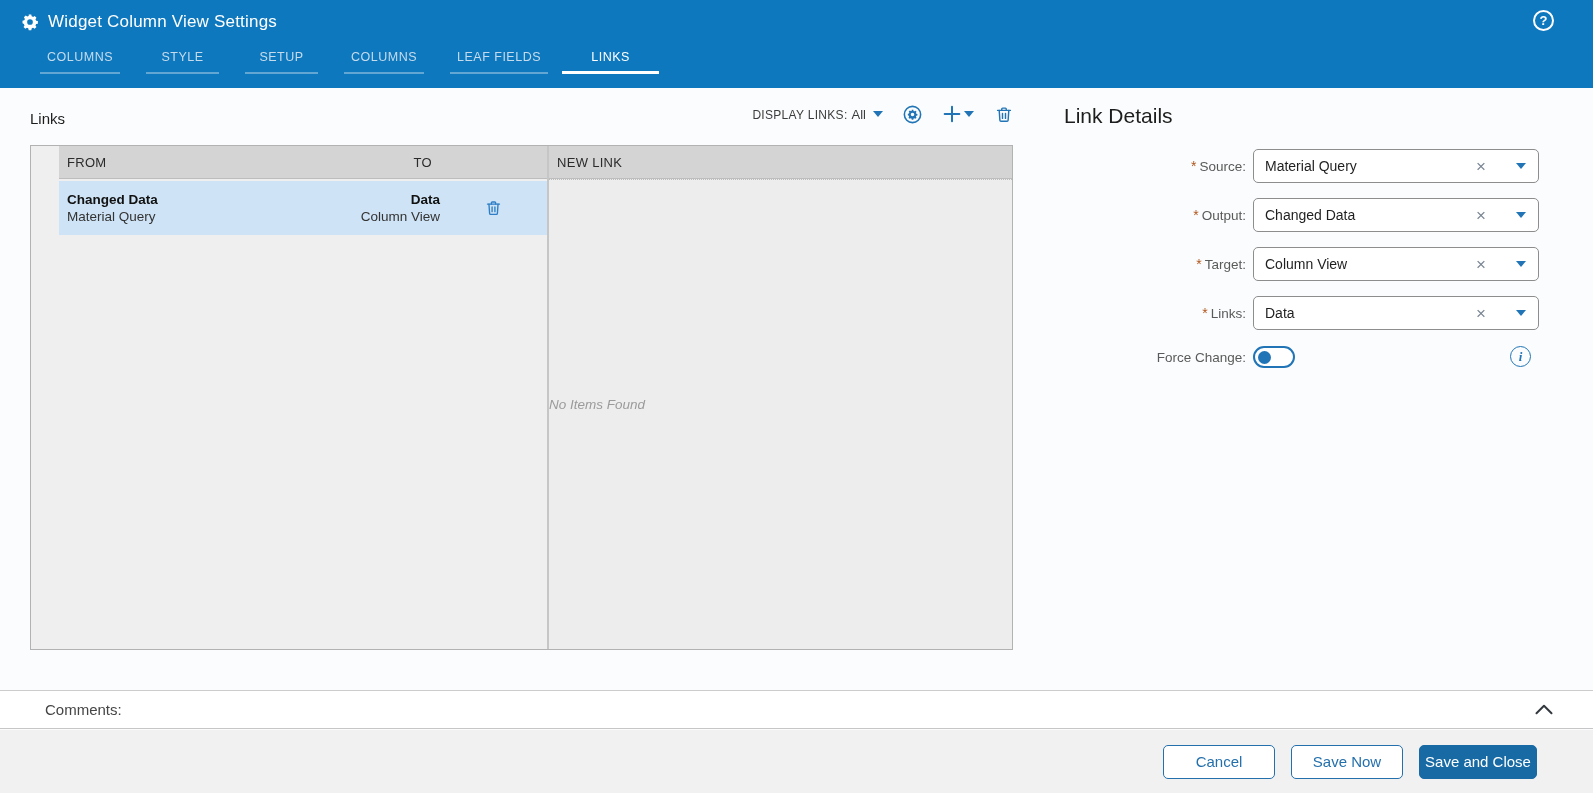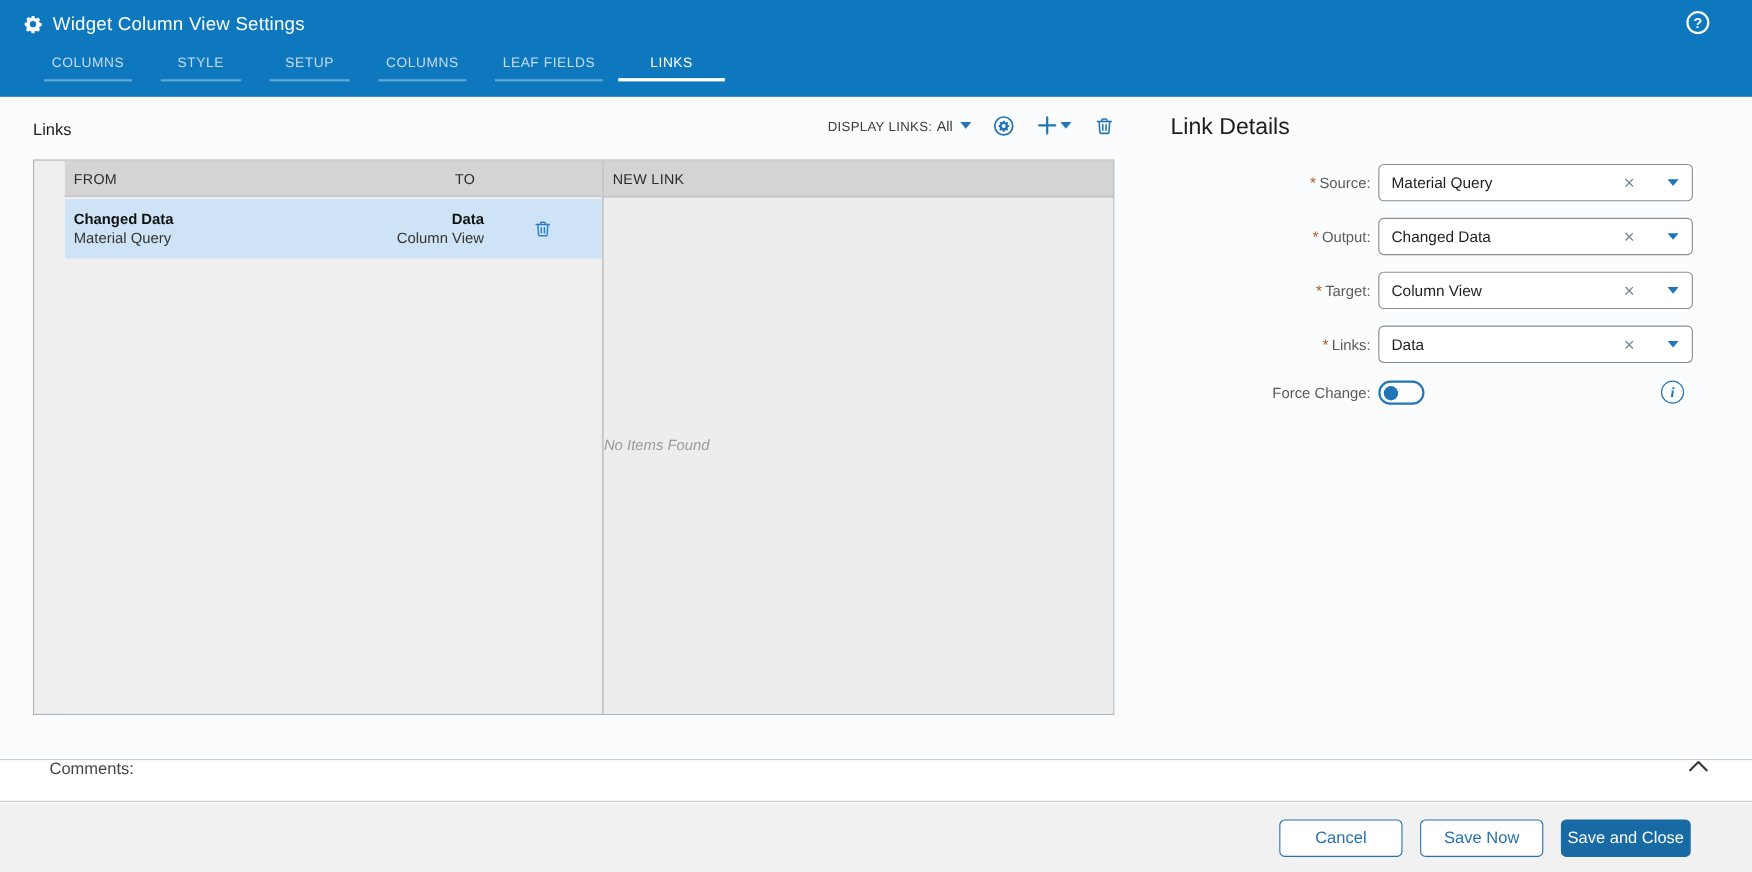--- a/index.html
+++ b/index.html
@@ -74,21 +74,21 @@
   .toggle { width:42px; height:22px; border:2px solid #2175b6; border-radius:12px; background:#fff;
     position:relative; cursor:pointer; }
   .toggle .knob { position:absolute; left:3px; top:50%; margin-top:-6.5px; width:13px; height:13px;
     border-radius:50%; background:#2175b6; transition:left .1s; }
   .info-icon { position:absolute; right:32px; top:1px; width:21px; height:21px; border:1.7px solid #2175b6;
     border-radius:50%; color:#2175b6; font-family:"Liberation Serif", serif; font-style:italic;
     font-weight:bold; font-size:13px; display:flex; align-items:center; justify-content:center; cursor:pointer; }
 
   
   .comments-bar { position:absolute; left:0; right:0; top:690px; height:39px; background:#fff;
-    border-top:1px solid #ccc; border-bottom:1px solid #c6c6c6; display:flex; align-items:flex-start;
+    border-top:1px solid #ccc; border-bottom:1px solid #c6c6c6; display:flex; align-items:center;
     padding:0 40px 0 45px; }
   .comments-label { font-size:15px; color:#454545; }
   .collapse-chevron { margin-left:auto; width:18px; height:11px; cursor:pointer; color:#33393f; display:flex; }
   .collapse-chevron svg { width:100%; height:100%; }
   .footer { position:absolute; left:0; right:0; top:730px; bottom:0; background:#f1f1f2;
     display:flex; align-items:center; justify-content:flex-end; gap:16px; padding-right:56px; }
   .btn { height:34px; border-radius:5px; font-size:15px; font-family:"Liberation Sans", sans-serif;
     cursor:pointer; display:flex; align-items:center; justify-content:center; }
   .btn-outline { background:#fff; border:1px solid #2470ad; color:#2470ad; width:112px; }
   .btn-primary { background:#176aa3; border:1px solid #176aa3; color:#fff; width:118px; }

